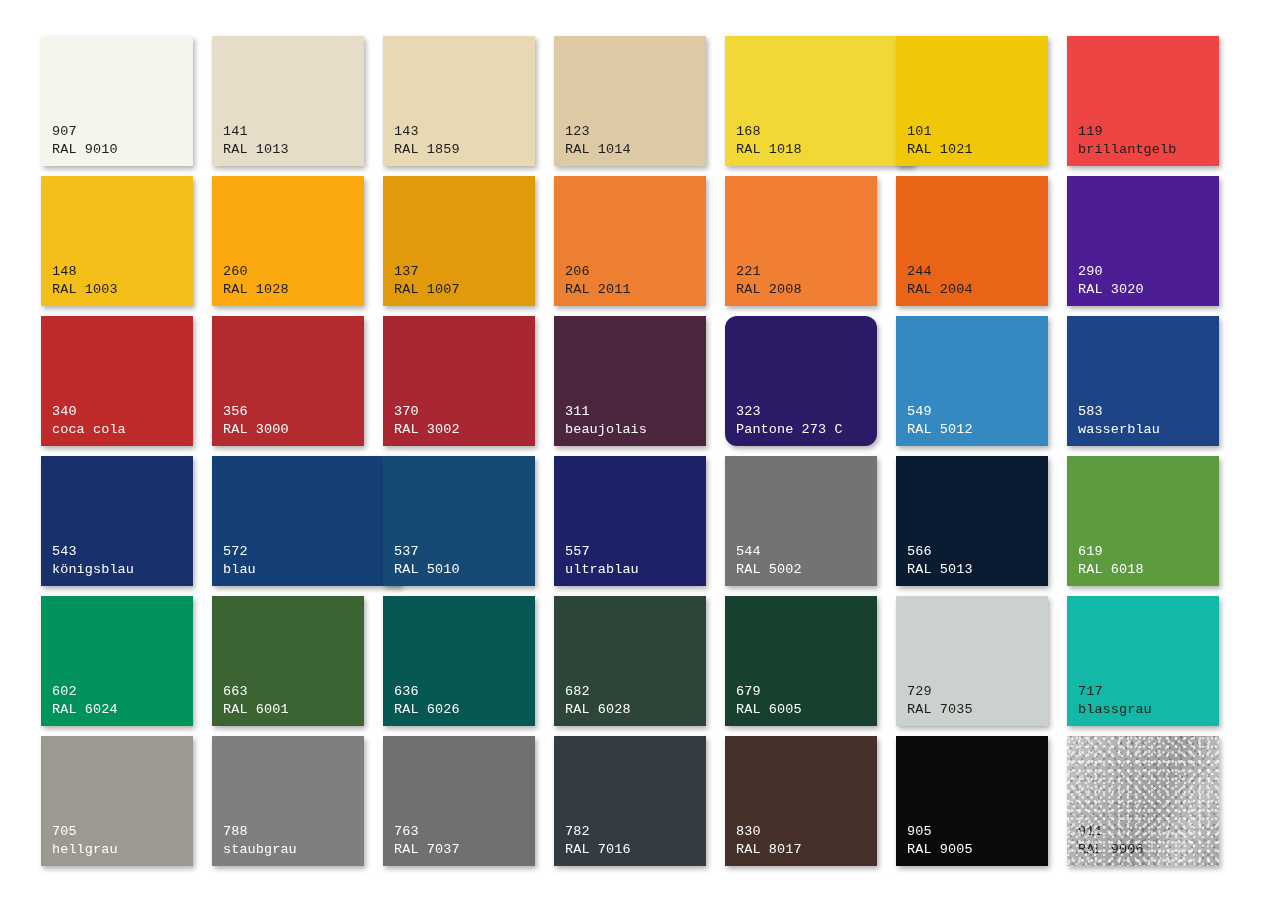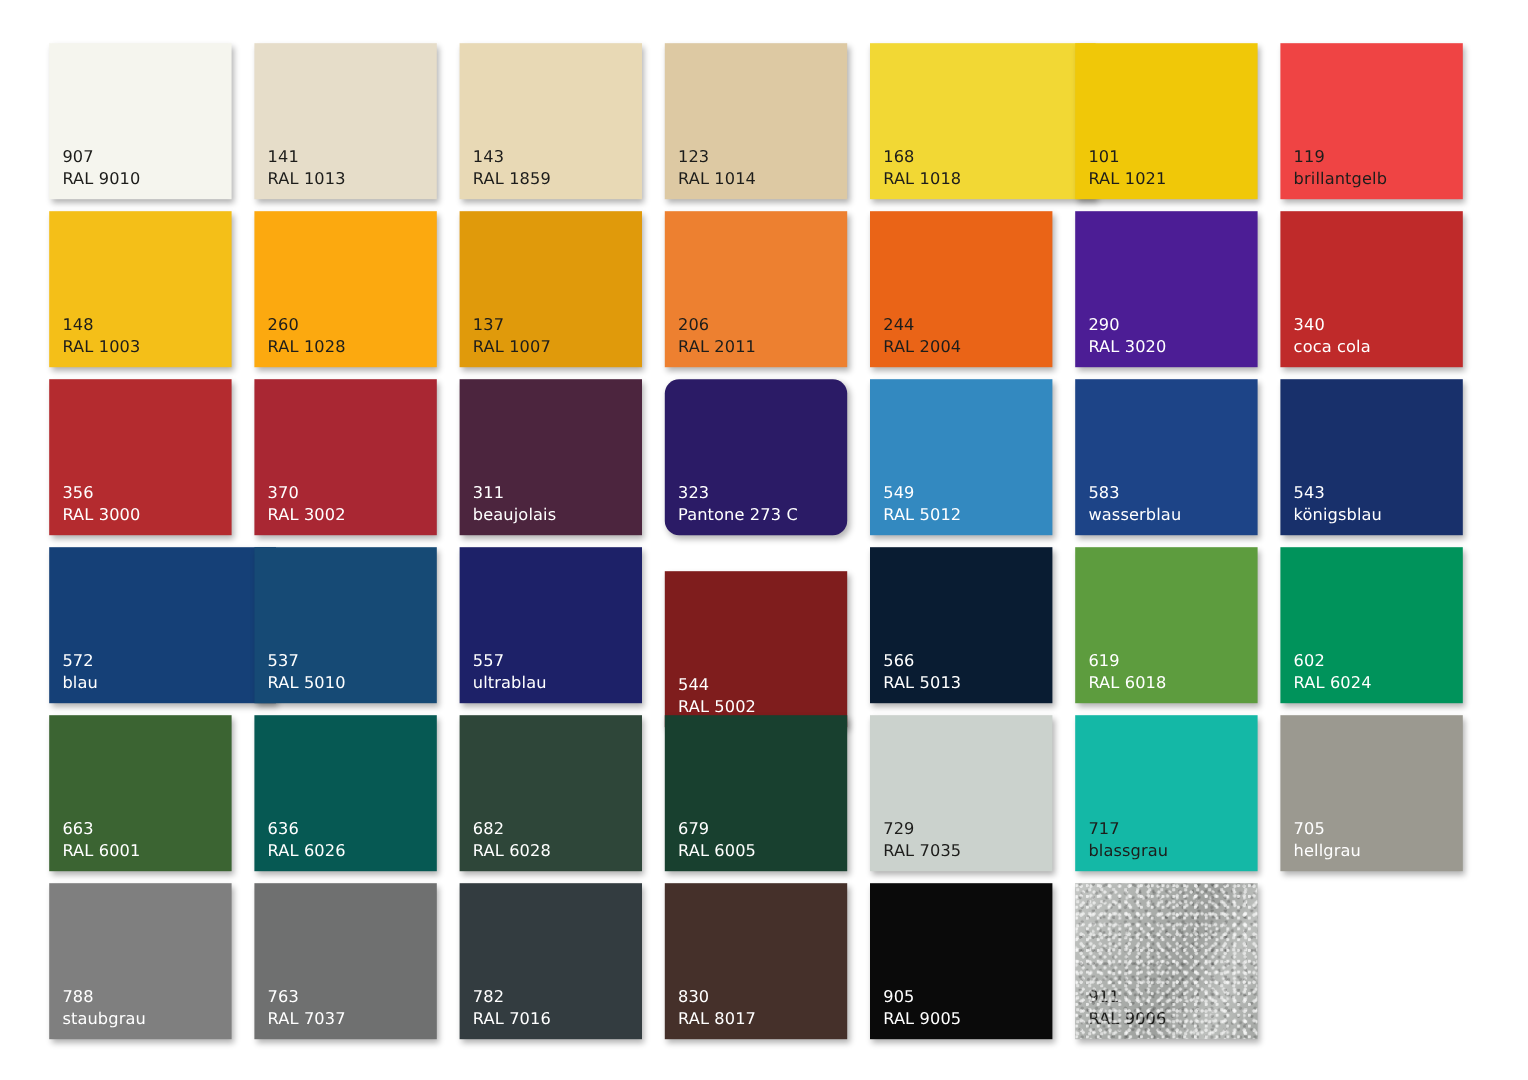--- a/index.html
+++ b/index.html
@@ -31,20 +31,21 @@
     overflow: hidden;
   }
   .swatch-labels {
     position: absolute;
     left: 11px;
     bottom: 8px;
     line-height: 1.28;
     font-size: 13.5px;
     letter-spacing: 0.1px;
     white-space: nowrap;
+    font-family: Liberation Mono, monospace;
   }
   .swatch-code,
   .swatch-name {
     display: block;
   }
   .dark-text .swatch-labels { color: #1d1d1b; }
   .light-text .swatch-labels { color: #ffffff; }
 
   
   .metallic::after {
@@ -131,20 +132,26 @@
         <span class="swatch-code">137</span>
         <span class="swatch-name">RAL 1007</span>
       </div>
     </div>
     <div class="swatch dark-text" style="background: rgb(237, 128, 48);">
       <div class="swatch-labels">
         <span class="swatch-code">206</span>
         <span class="swatch-name">RAL 2011</span>
       </div>
     </div>
+    <div class="swatch dark-text" style="background: rgb(240, 127, 52);">
+      <div class="swatch-labels">
+        <span class="swatch-code">221</span>
+        <span class="swatch-name">RAL 2008</span>
+      </div>
+    </div>
     <div class="swatch dark-text" style="background: rgb(234, 100, 23);">
       <div class="swatch-labels">
         <span class="swatch-code">244</span>
         <span class="swatch-name">RAL 2004</span>
       </div>
     </div>
     <div class="swatch light-text" style="background: #4c1d95;">
       <div class="swatch-labels">
         <span class="swatch-code">290</span>
         <span class="swatch-name">RAL 3020</span>
@@ -209,21 +216,21 @@
         <span class="swatch-code">537</span>
         <span class="swatch-name">RAL 5010</span>
       </div>
     </div>
     <div class="swatch light-text" style="background: rgb(29, 33, 104);">
       <div class="swatch-labels">
         <span class="swatch-code">557</span>
         <span class="swatch-name">ultrablau</span>
       </div>
     </div>
-    <div class="swatch light-text" style="background: #7f1d1d; margin-top: 20px;">
+    <div class="swatch light-text" style="background: #737373;">
       <div class="swatch-labels">
         <span class="swatch-code">544</span>
         <span class="swatch-name">RAL 5002</span>
       </div>
     </div>
     <div class="swatch light-text" style="background: rgb(9, 28, 50);">
       <div class="swatch-labels">
         <span class="swatch-code">566</span>
         <span class="swatch-name">RAL 5013</span>
       </div>

